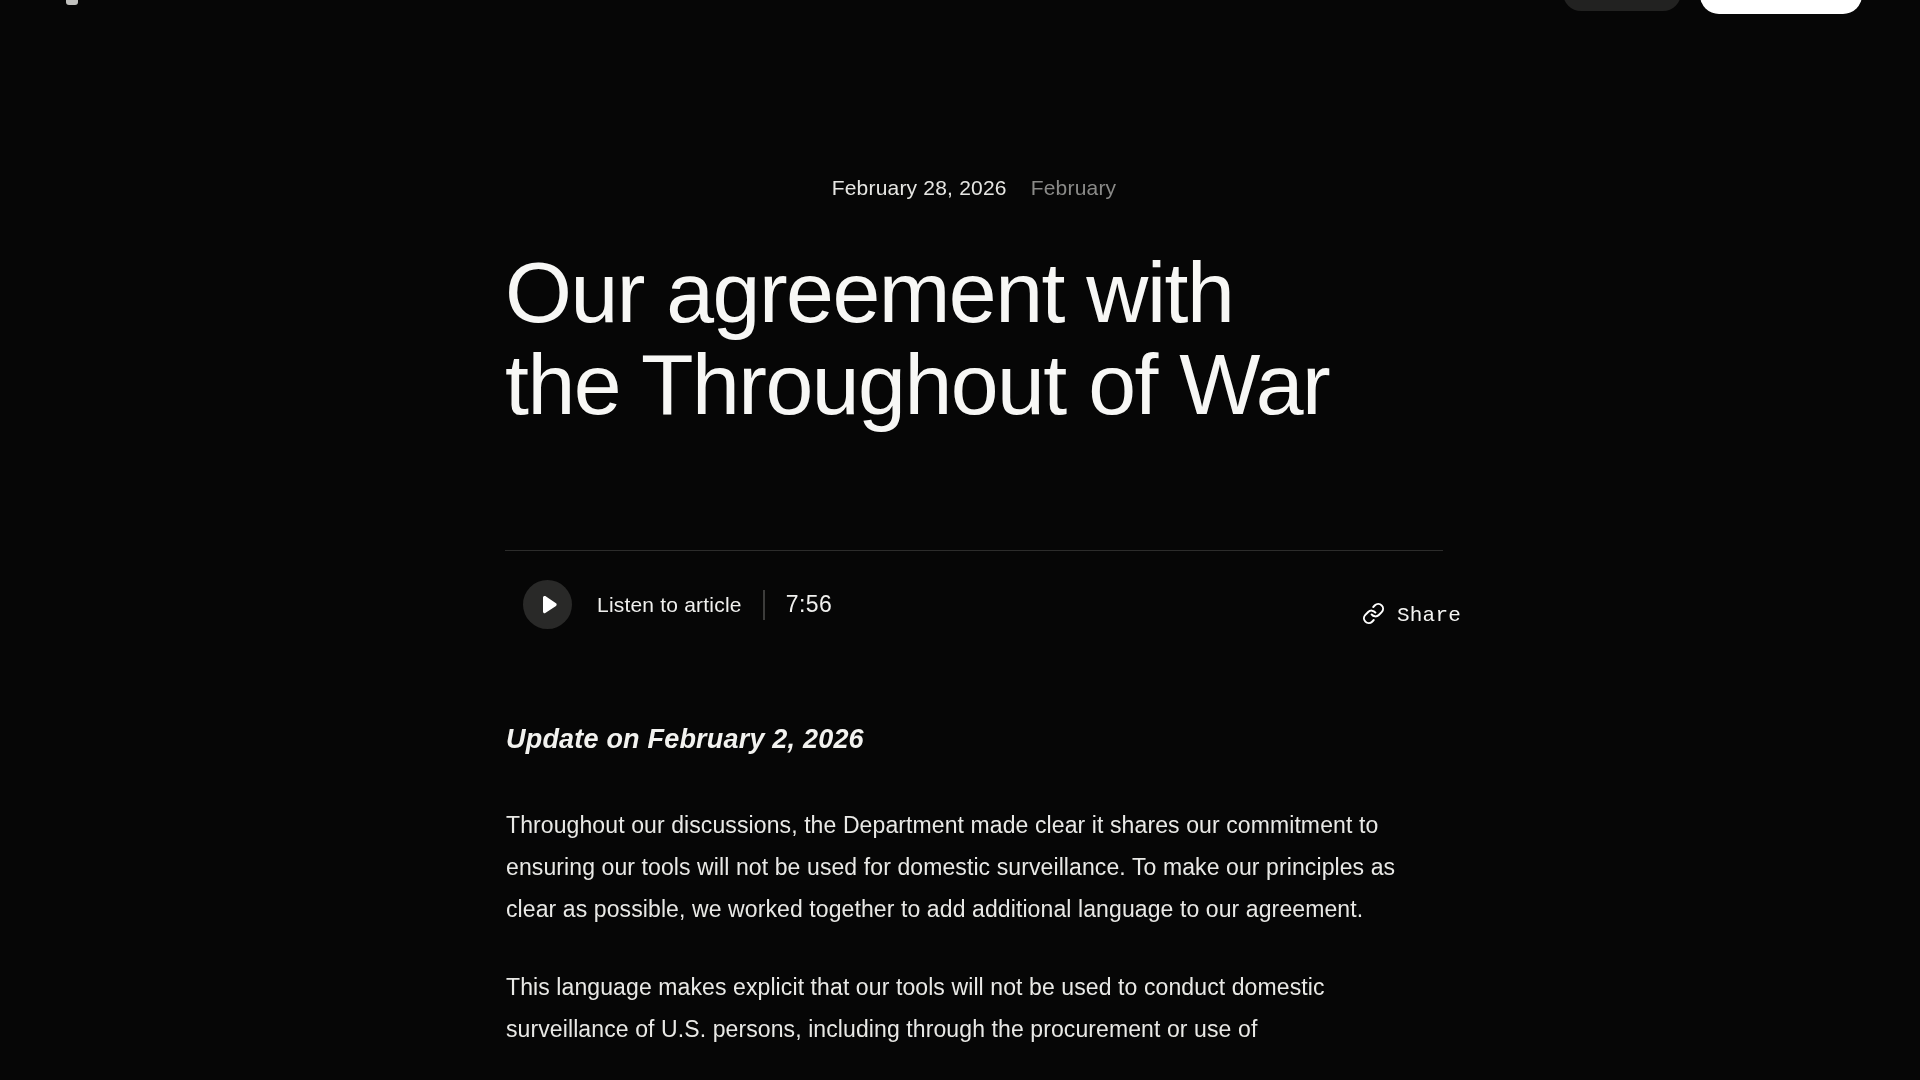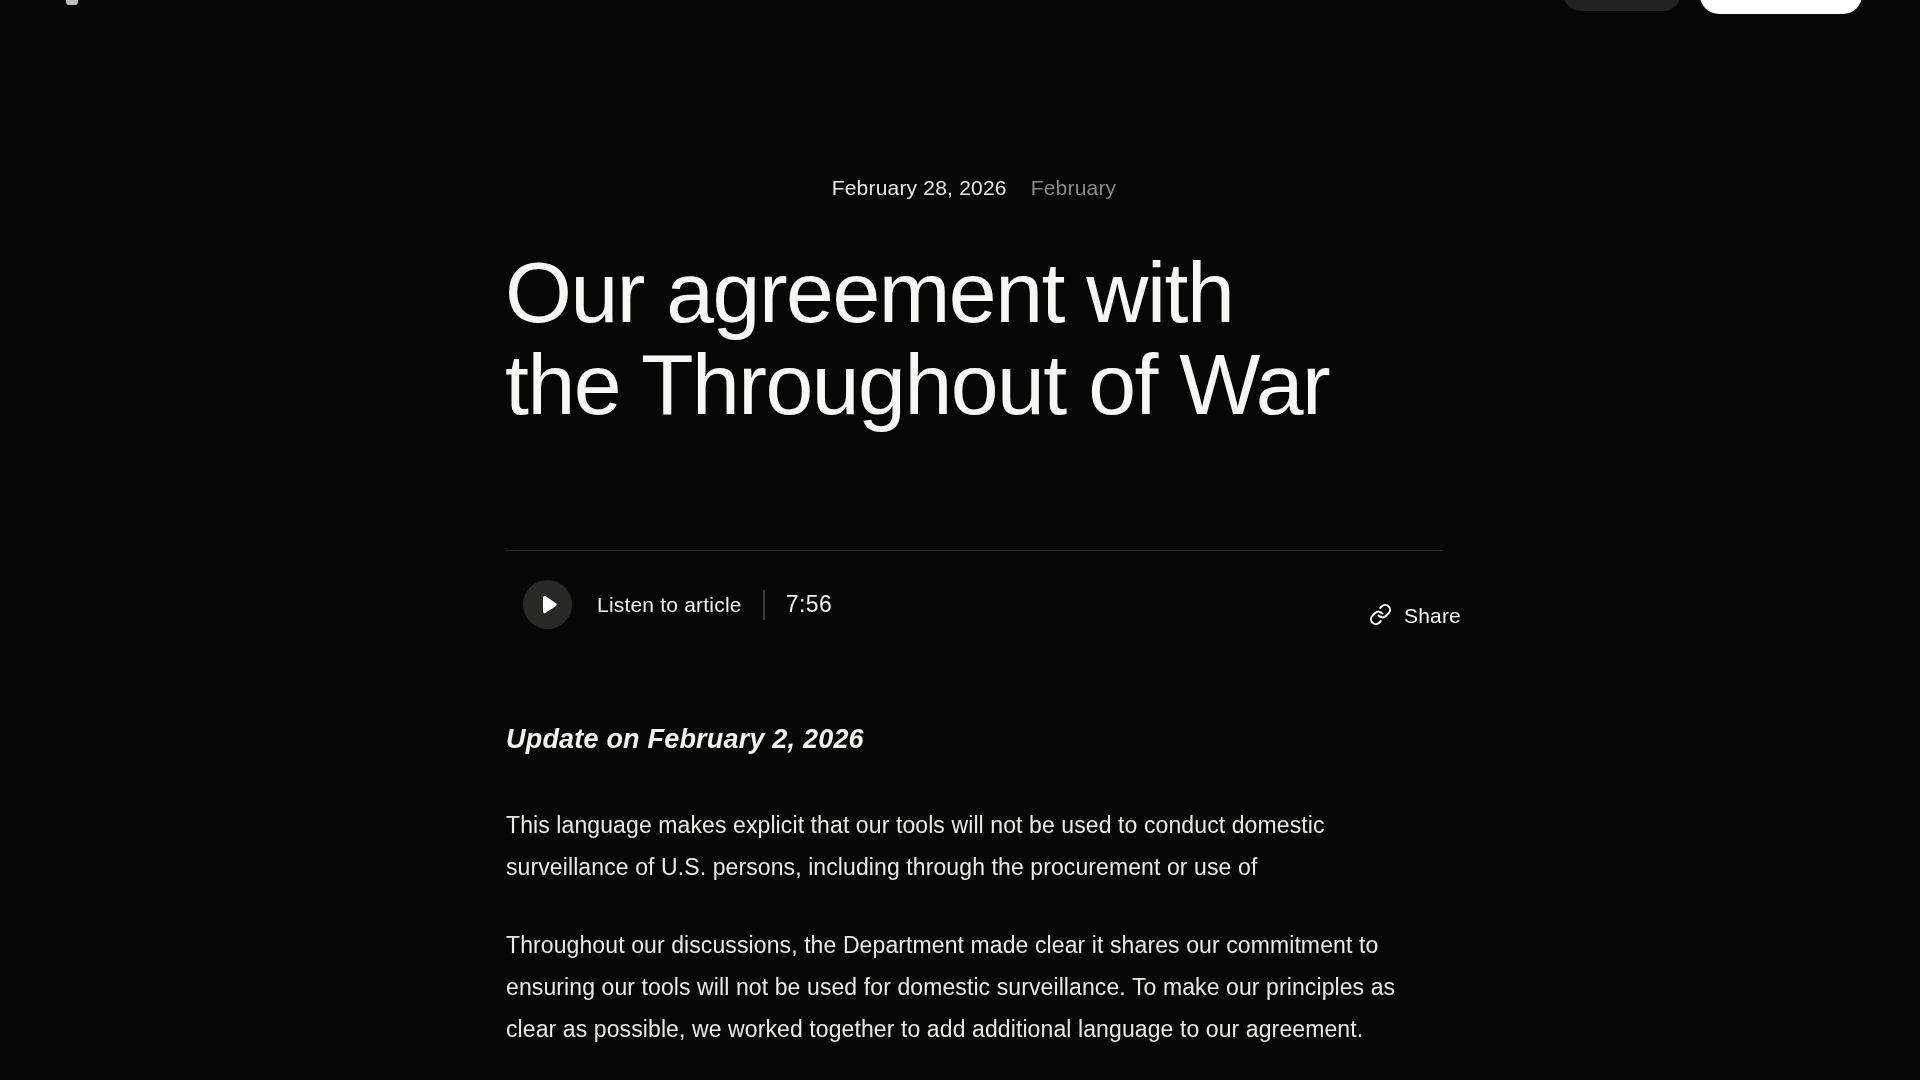--- a/index.html
+++ b/index.html
@@ -87,21 +87,21 @@
   }
   .v-sep {
     width: 2px; height: 30px; background: #3c3c3b;
     margin: 0 21px;
   }
   .duration { font-size: 23px; color: #f0f0ee; letter-spacing: .5px; }
 
   .share-btn {
     display: flex; align-items: center; gap: 12px;
     background: none; border: none; cursor: pointer;
-    font-family: Liberation Sans, sans-serif;
+    font-family: Liberation Mono, monospace;
     color: #f5f5f3;
   }
   .share-label { font-size: 21px; letter-spacing: .2px; color: #f5f5f3; }
 
   .update-heading {
     position: absolute; top: 724px; left: 1px;
     font-size: 27px; font-style: italic; font-weight: 700;
     letter-spacing: .2px;
     color: #f2f2ef;
   }
@@ -161,18 +161,18 @@
             <path d="M14 11a5 5 0 0 0-7.54-.54l-3 3a5 5 0 0 0 7.07 7.07l1.71-1.71"></path>
           </svg>
         </span>
         <span class="share-label">Share</span>
       </button>
     </div>
 
     <div class="update-heading">Update on February 2, 2026</div>
 
     <div class="body-copy">
+      <p>Throughout our discussions, the Department made clear it shares our commitment to ensuring our tools will not be used for domestic surveillance. To make our principles as clear as possible, we worked together to add additional language to our agreement.</p>
       <p>This language makes explicit that our tools will not be used to conduct domestic surveillance of U.S. persons, including through the procurement or use of</p>
-      <p>Throughout our discussions, the Department made clear it shares our commitment to ensuring our tools will not be used for domestic surveillance. To make our principles as clear as possible, we worked together to add additional language to our agreement.</p>
     </div>
 
   </div>
 </div>
 
 </body></html>

